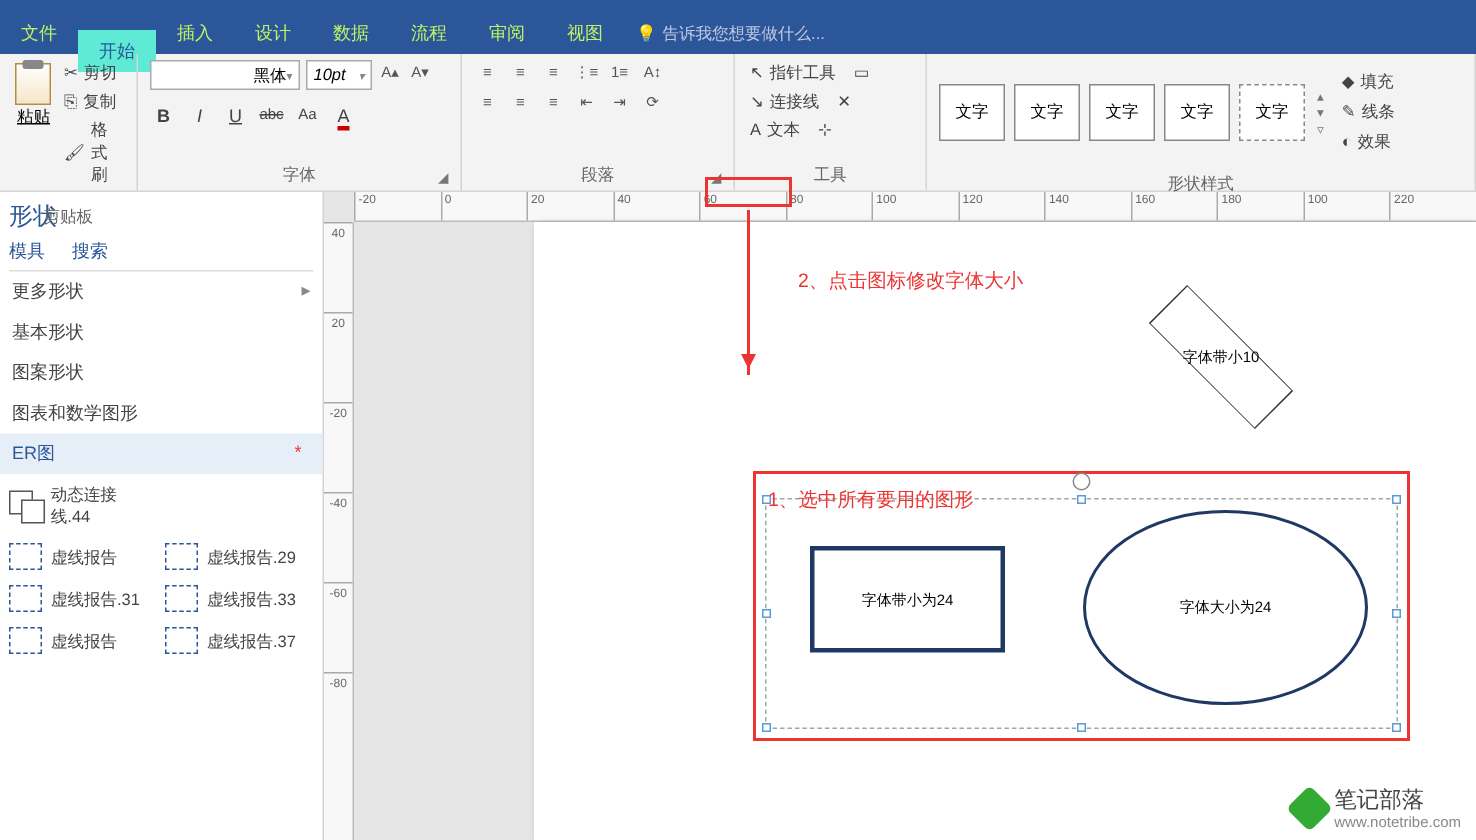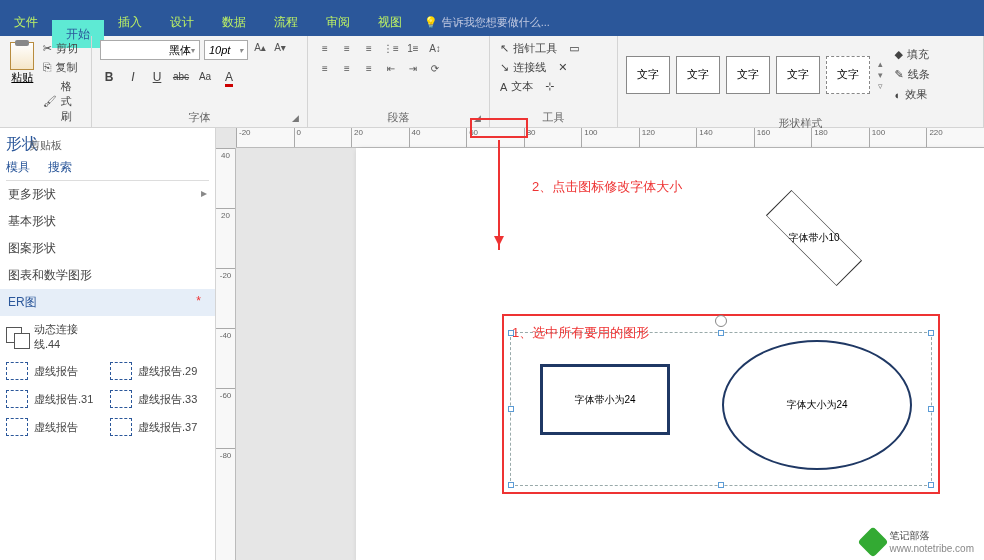--- a/index.html
+++ b/index.html
@@ -346,18 +346,18 @@
     <div class="rect-shape">
         <span>字体带小为24</span>
       </div>
     <div class="ellipse-shape">
         <span>字体大小为24</span>
       </div>
 
     <div class="watermark">
       <div class="wm-badge"></div>
       <div>
-        <div style="font-size:10px;color:#444">笔记部落</div>
+        <div style="font-size:15px;color:#444">笔记部落</div>
         <div style="font-size:10px">www.notetribe.com</div>
       </div>
     </div>
   </div>
 </div>
 
 </body></html>

